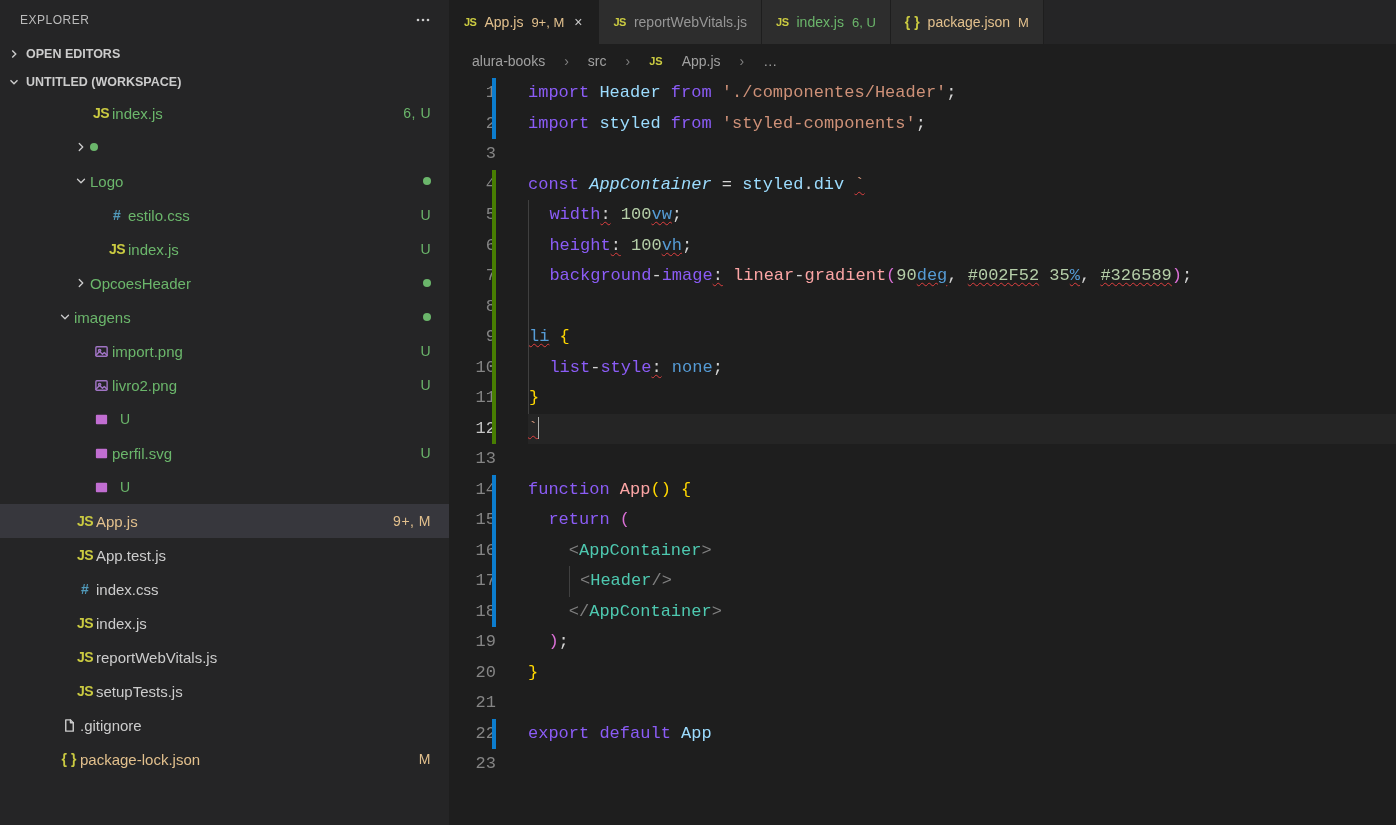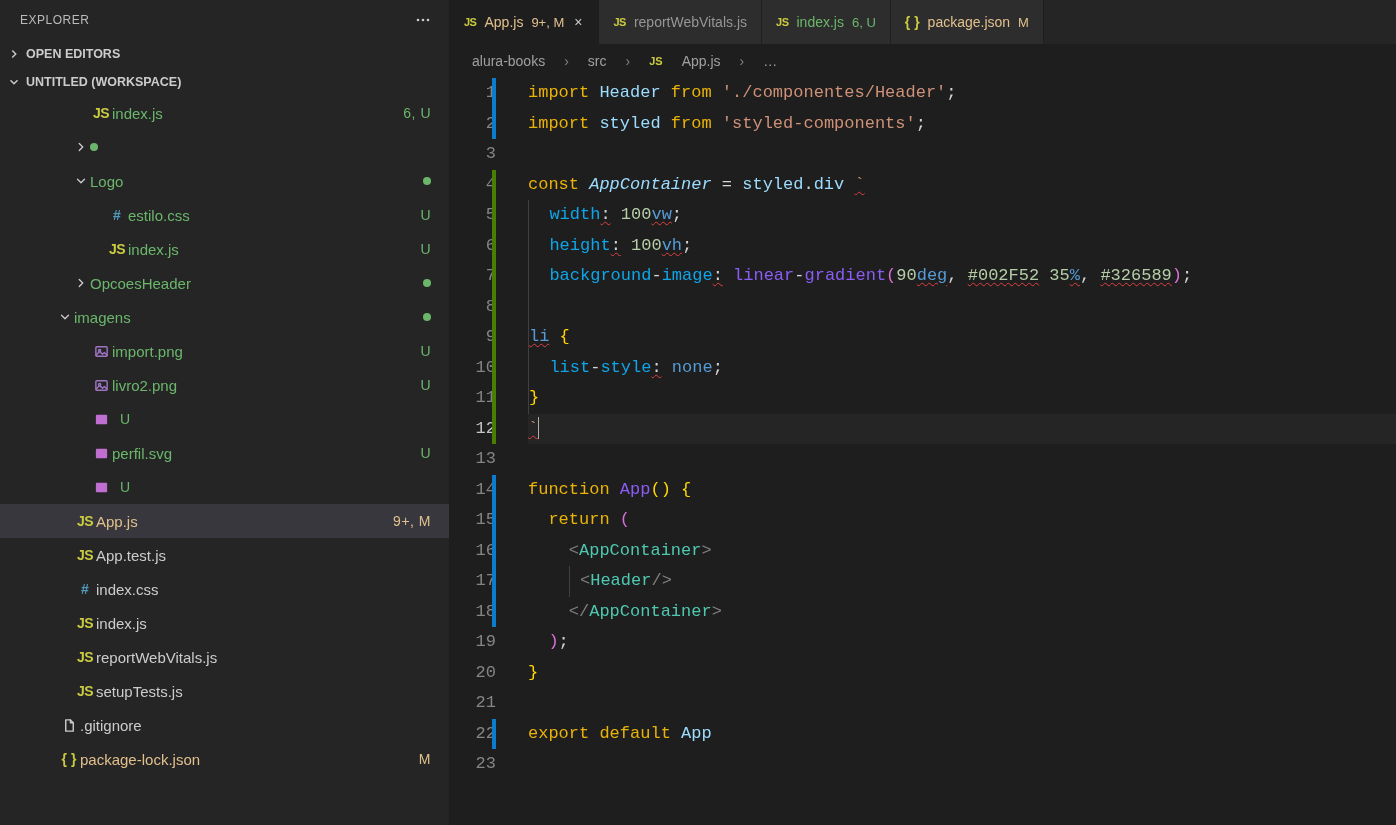--- a/index.html
+++ b/index.html
@@ -65,33 +65,33 @@
   .gutter .ln.current { color:#c6c6c6; }
   .modbar { position:absolute; right:0; top:0; width:4px; height:100%; }
 
   .code { flex:1; white-space:pre; color:#d4d4d4; position:relative; padding-left:6px; }
   .code .line { height:30.5px; }
   .code .line.hl { background: rgba(255,255,255,0.03); }
   .cursor { border-left: 1.5px solid #aeafad; animation: blink 1s steps(1) infinite; display:inline-block; height:22px; vertical-align:middle; }
   @keyframes blink { 50% { opacity:0; } }
 
   
-  .tk-kw   { color:#eab308; }
+  .tk-kw   { color:#8b5cf6; }
   .tk-var  { color:#9cdcfe; font-style:italic; }
   .tk-id   { color:#9cdcfe; }
-  .tk-fn   { color:#8b5cf6; }
+  .tk-fn   { color:#fca5a5; }
   .tk-str  { color:#ce9178; }
   .tk-num  { color:#b5cea8; }
   .tk-op   { color:#d4d4d4; }
   .tk-punc { color:#d4d4d4; }
   .tk-brace{ color:#ffd700; }
   .tk-bracP{ color:#da70d6; }
   .tk-tag  { color:#4ec9b0; }
   .tk-angle{ color:#808080; }
-  .tk-csskey{ color:#0ea5e9; }
+  .tk-csskey{ color:#8b5cf6; }
   .tk-cssvalKw{ color:#569cd6;}
   .mini-sq { text-decoration: underline wavy #e04040; text-decoration-thickness:1px; text-underline-offset:2px;}
 
   .indent-guide { border-left:1px solid #404040; display:inline-block; height:30.5px; vertical-align:top; }
 
   svg { display:block; }
 </style>
 </head>
 <body>
 

